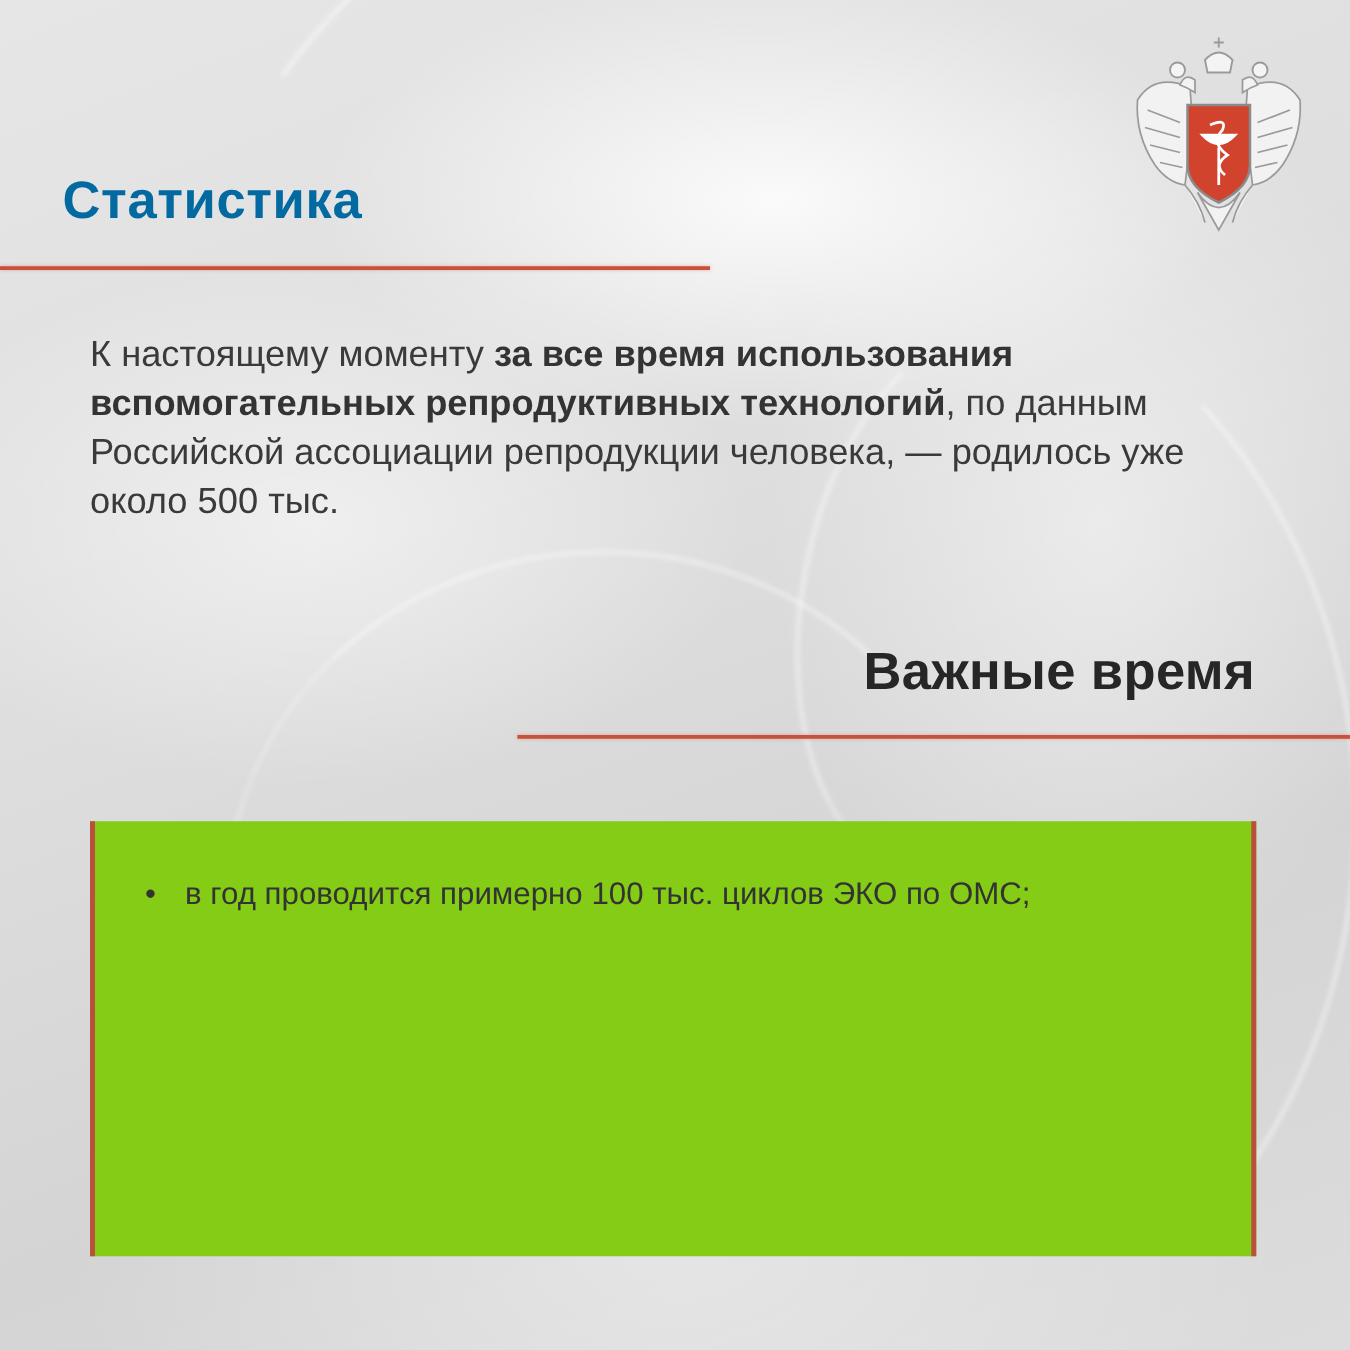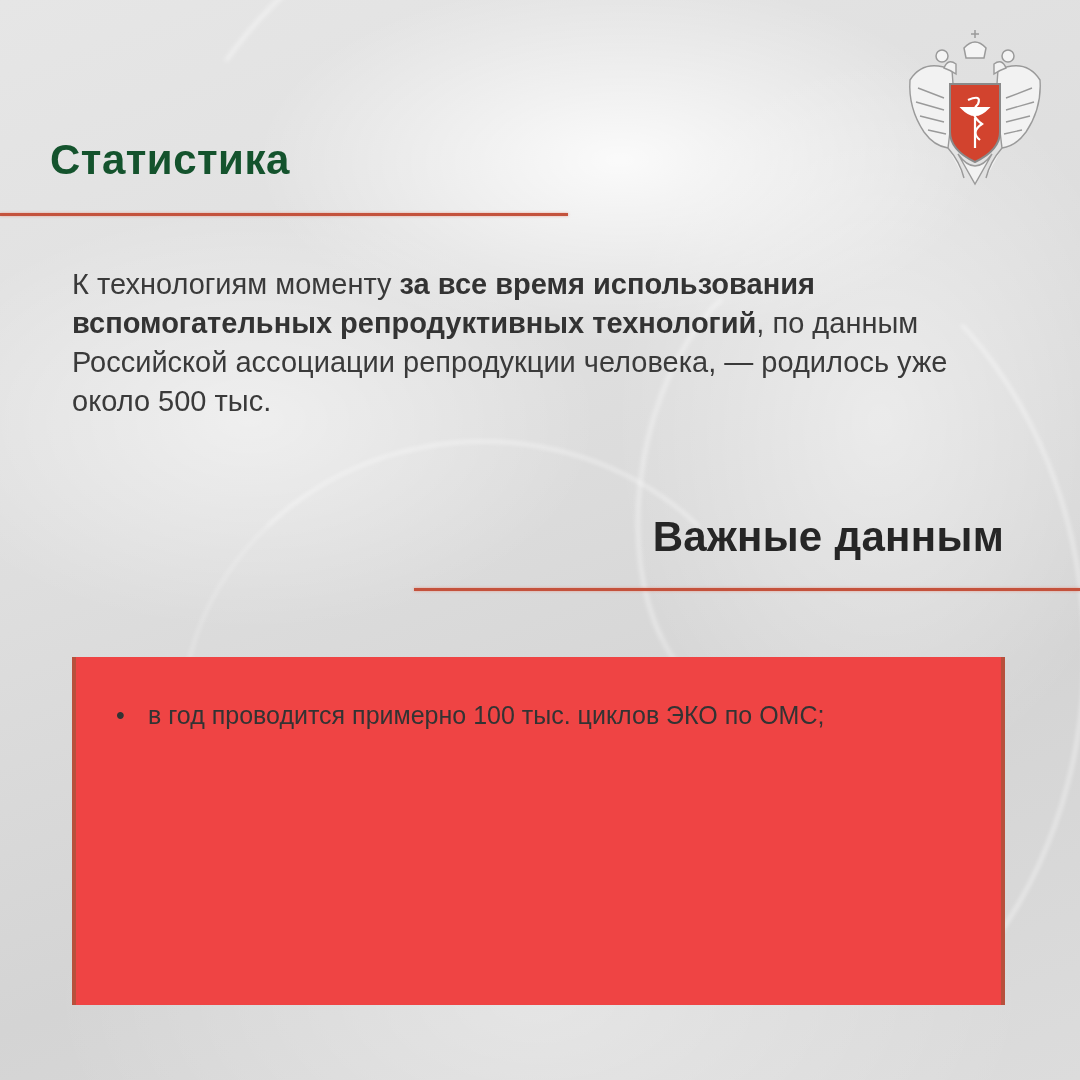--- a/index.html
+++ b/index.html
@@ -24,39 +24,39 @@
     }
     .s1 { left: 160px; top: -160px; width: 900px; height: 560px; transform: rotate(-18deg); border-color: rgba(255,255,255,0.6) transparent transparent transparent; }
     .s2 { left: 300px; top: 200px; width: 780px; height: 900px; border-color: transparent rgba(255,255,255,0.55) transparent transparent; }
     .s3 { left: 180px; top: 440px; width: 600px; height: 560px; border-color: rgba(255,255,255,0.5) transparent transparent rgba(255,255,255,0.3); }
     .s4 { left: 640px; top: 260px; width: 260px; height: 440px; border-color: transparent transparent rgba(255,255,255,0.45) rgba(255,255,255,0.55); transform: rotate(10deg); }
 
     .emblem { position: absolute; left: 904px; top: 28px; width: 142px; height: 158px; }
 
     .h1 {
       position: absolute; left: 50px; top: 136px;
-      font-size: 42px; font-weight: bold; color: #14532d; letter-spacing: 0.5px;
+      font-size: 42px; font-weight: bold; color: #0369a1; letter-spacing: 0.5px;
     }
     .rule1 { position: absolute; left: 0; top: 213px; width: 568px; height: 3px; background: #c4523c; box-shadow: 0 0 3px rgba(230,120,100,0.6); }
 
     .para {
       position: absolute; left: 72px; top: 265px; width: 920px;
       font-size: 29px; line-height: 39px; color: #3a3a3a;
     }
     .para b { font-weight: bold; color: #333; margin-top: 24px; }
 
     .h2 {
       position: absolute; right: 76px; top: 513px;
       font-size: 42px; font-weight: bold; color: #262626; letter-spacing: 0.3px;
     }
     .rule2 { position: absolute; left: 414px; top: 588px; width: 666px; height: 3px; background: #c4523c; box-shadow: 0 0 3px rgba(230,120,100,0.6); }
 
     .card {
       position: absolute; left: 72px; top: 657px; width: 933px; height: 348px;
-      background: #ef4444; box-sizing: border-box;
+      background: #84cc16; box-sizing: border-box;
       border-left: 4px solid #b8503c; border-right: 4px solid #b8503c;
     }
     .facts { list-style: none; margin: 0; padding: 0; position: absolute; left: 40px; top: 40px; width: 860px; }
     .fact { font-size: 25px; line-height: 36px; color: #333; margin-bottom: 32px; }
     .bullet { display: inline-block; width: 32px; text-indent: 0; }
   </style>
 </head>
 <body>
 
 <div class="bg"></div>
@@ -95,22 +95,22 @@
       <path d="M58 80 Q71 94 84 80 Z" fill="#ffffff"></path>
       <line x1="71" y1="90" x2="71" y2="120"></line>
       <path d="M64 72 Q78 66 74 76 Q64 86 78 96 Q66 104 76 112"></path>
     </g>
   </svg>
 </div>
 
 <div class="h1">Статистика</div>
 <div class="rule1"></div>
 
-<div class="para"><span>К технологиям моменту </span><b>за все время использования вспомогательных репродуктивных технологий</b><span>, по данным Российской ассоциации репродукции человека, — родилось уже около 500 тыс.</span></div>
+<div class="para"><span>К настоящему моменту </span><b>за все время использования вспомогательных репродуктивных технологий</b><span>, по данным Российской ассоциации репродукции человека, — родилось уже около 500 тыс.</span></div>
 
-<div class="h2">Важные данным</div>
+<div class="h2">Важные время</div>
 <div class="rule2"></div>
 
 <div class="card">
   <ul class="facts">
     <li class="fact"><span class="bullet">•</span><span>в год проводится примерно 100 тыс. циклов ЭКО по ОМС;</span></li>
   </ul>
 </div>
 
 </body></html>

